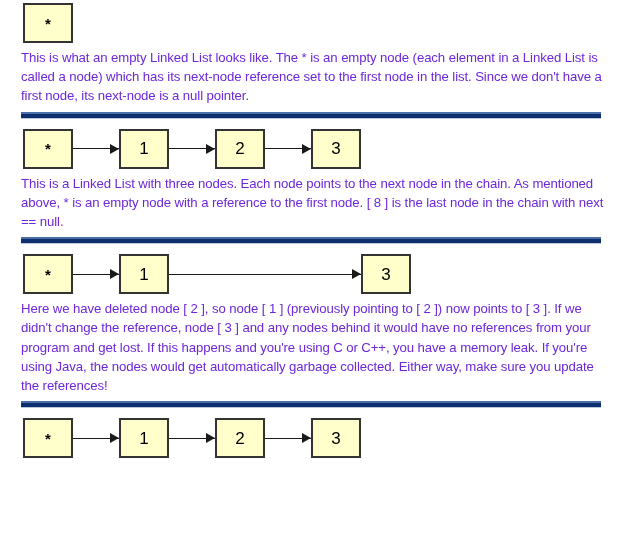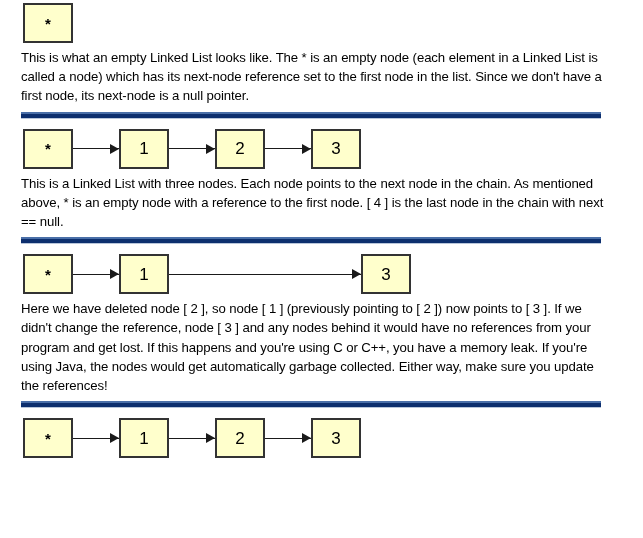--- a/index.html
+++ b/index.html
@@ -75,21 +75,21 @@
     border-left: 9px solid #1a1a1a;
   }
   .arrow.short { width: 46px; }
   .arrow.long  { width: 192px; }
 
   
   .para {
     font-family: "Liberation Sans", sans-serif;
     font-size: 13.2px;
     line-height: 19.2px;
-    color: #000000;
+    color: #6d28d9;
     margin: 0;
     padding: 2px 18px 0 0;
     letter-spacing: -0.1px;
   }
 
   
   .divider {
     width: 580px;
     height: 7px;
     margin: 6px 0 7px 0;
@@ -125,21 +125,21 @@
         <span class="shaft"></span>
         <span class="head"></span>
       </div>
       <div class="node">2</div>
       <div class="arrow short">
         <span class="shaft"></span>
         <span class="head"></span>
       </div>
       <div class="node">3</div>
     </div>
-    <p class="para">This is a Linked List with three nodes. Each node points to the next node in the chain. As mentioned above, * is an empty node with a reference to the first node. [ 4 ] is the last node in the chain with next == null.</p>
+    <p class="para">This is a Linked List with three nodes. Each node points to the next node in the chain. As mentioned above, * is an empty node with a reference to the first node. [ 8 ] is the last node in the chain with next == null.</p>
     <div class="divider"></div>
   </div>
 
   <div class="section blk">
     <div class="diagram">
       <div class="node star">*</div>
       <div class="arrow short">
         <span class="shaft"></span>
         <span class="head"></span>
       </div>

